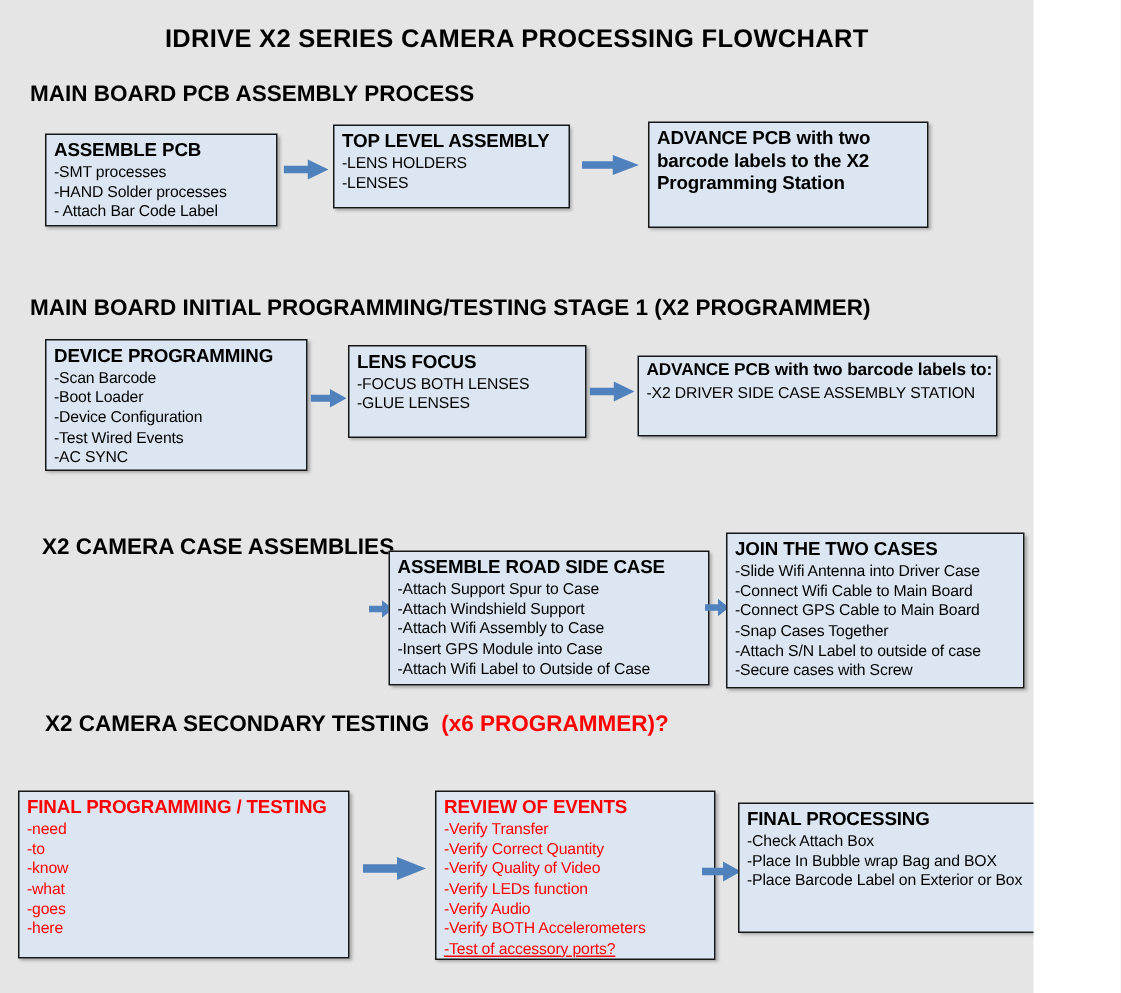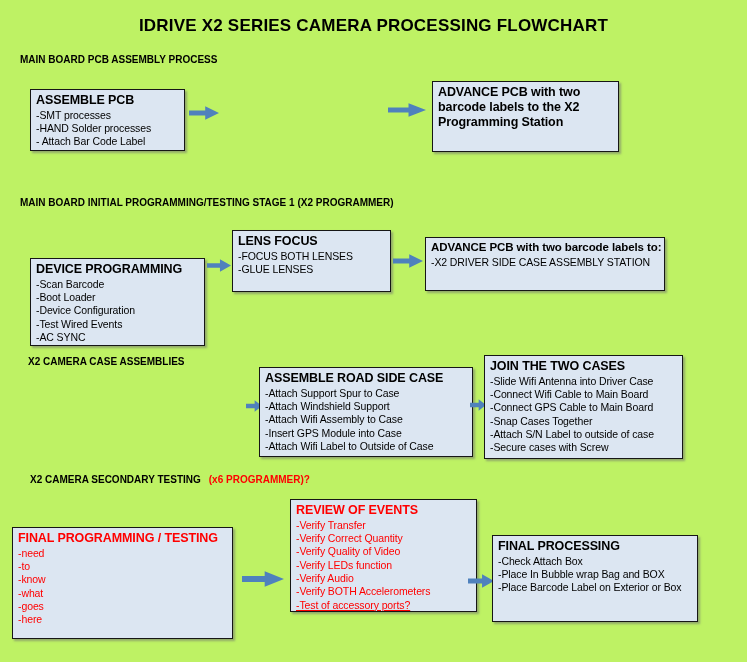--- a/index.html
+++ b/index.html
@@ -1,26 +1,26 @@
 <!DOCTYPE html>
 <html><head>
 <meta charset="utf-8">
 <style>
   * { margin:0; padding:0; box-sizing:border-box; }
   html,body { background:#ffffff; }
   .canvas {
-    position:relative; width:747px; height:662px; background:#bef264;
+    position:relative; width:689px; height:662px; background:#e5e5e5;
     font-family:"Liberation Sans", sans-serif; color:#000; overflow:hidden;
   }
   .page-title {
     position:absolute; top:16px; left:0; width:100%;
     text-align:center; font-size:17px; font-weight:bold; letter-spacing:0.2px;
   }
   .sec-head {
-    position:absolute; font-size:10px; font-weight:bold; white-space:nowrap;
+    position:absolute; font-size:15px; font-weight:bold; white-space:nowrap;
   }
   .sec-head .red-part { color:#ff0000; margin-left:8px; }
   .fbox {
     position:absolute; background:#dce6f2; border:1px solid #161616;
     box-shadow:1.5px 1.5px 2px rgba(110,110,110,0.55);
     padding:3px 3px 2px 5px;
   }
   .btitle {
     font-size:12.5px; font-weight:bold; line-height:1.18; white-space:nowrap;
     letter-spacing:-0.1px; margin-bottom:1px;
@@ -47,30 +47,35 @@
 
   <div class="fbox" style="left:30px; top:89px; width:155px; height:62px;">
     <div class="btitle">ASSEMBLE PCB</div>
     <div class="bline">-SMT processes</div>
     <div class="bline">-HAND Solder processes</div>
     <div class="bline">- Attach Bar Code Label</div>
   </div>
 
   <div class="arrow" style="left:189px; top:106px; width:30px; height:14px;"></div>
 
+  <div class="fbox" style="left:222px; top:83px; width:158px; height:56px;">
+    <div class="btitle">TOP LEVEL ASSEMBLY</div>
+    <div class="bline">-LENS HOLDERS</div>
+    <div class="bline">-LENSES</div>
+  </div>
 
   <div class="arrow" style="left:388px; top:103px; width:38px; height:14px;"></div>
 
   <div class="fbox" style="left:432px; top:81px; width:187px; height:71px;">
     <div class="btitle wrap">ADVANCE PCB with two barcode labels to the X2 Programming Station</div>
   </div>
 
   <div class="sec-head" style="left:20px; top:197px;">MAIN BOARD INITIAL PROGRAMMING/TESTING STAGE 1 (X2 PROGRAMMER)</div>
 
-  <div class="fbox" style="left:30px; top:226px; width:175px; height:88px;margin-top:32px;">
+  <div class="fbox" style="left:30px; top:226px; width:175px; height:88px;">
     <div class="btitle">DEVICE PROGRAMMING</div>
     <div class="bline">-Scan Barcode</div>
     <div class="bline">-Boot Loader</div>
     <div class="bline">-Device Configuration</div>
     <div class="bline">-Test Wired Events</div>
     <div class="bline">-AC SYNC</div>
   </div>
 
   <div class="arrow" style="left:207px; top:259px; width:24px; height:13px;"></div>
 
@@ -122,21 +127,21 @@
     <div class="bline">-need</div>
     <div class="bline">-to</div>
     <div class="bline">-know</div>
     <div class="bline">-what</div>
     <div class="bline">-goes</div>
     <div class="bline">-here</div>
   </div>
 
   <div class="arrow" style="left:242px; top:571px; width:42px; height:16px;"></div>
 
-  <div class="fbox red-box" style="left:290px; top:499px; width:187px; height:113px;">
+  <div class="fbox red-box" style="left:290px; top:527px; width:187px; height:113px;">
     <div class="btitle">REVIEW OF EVENTS</div>
     <div class="bline">-Verify Transfer</div>
     <div class="bline">-Verify Correct Quantity</div>
     <div class="bline">-Verify Quality of Video</div>
     <div class="bline">-Verify LEDs function</div>
     <div class="bline">-Verify Audio</div>
     <div class="bline">-Verify BOTH Accelerometers</div>
     <div class="bline underline">-Test of accessory ports?</div>
   </div>
 

